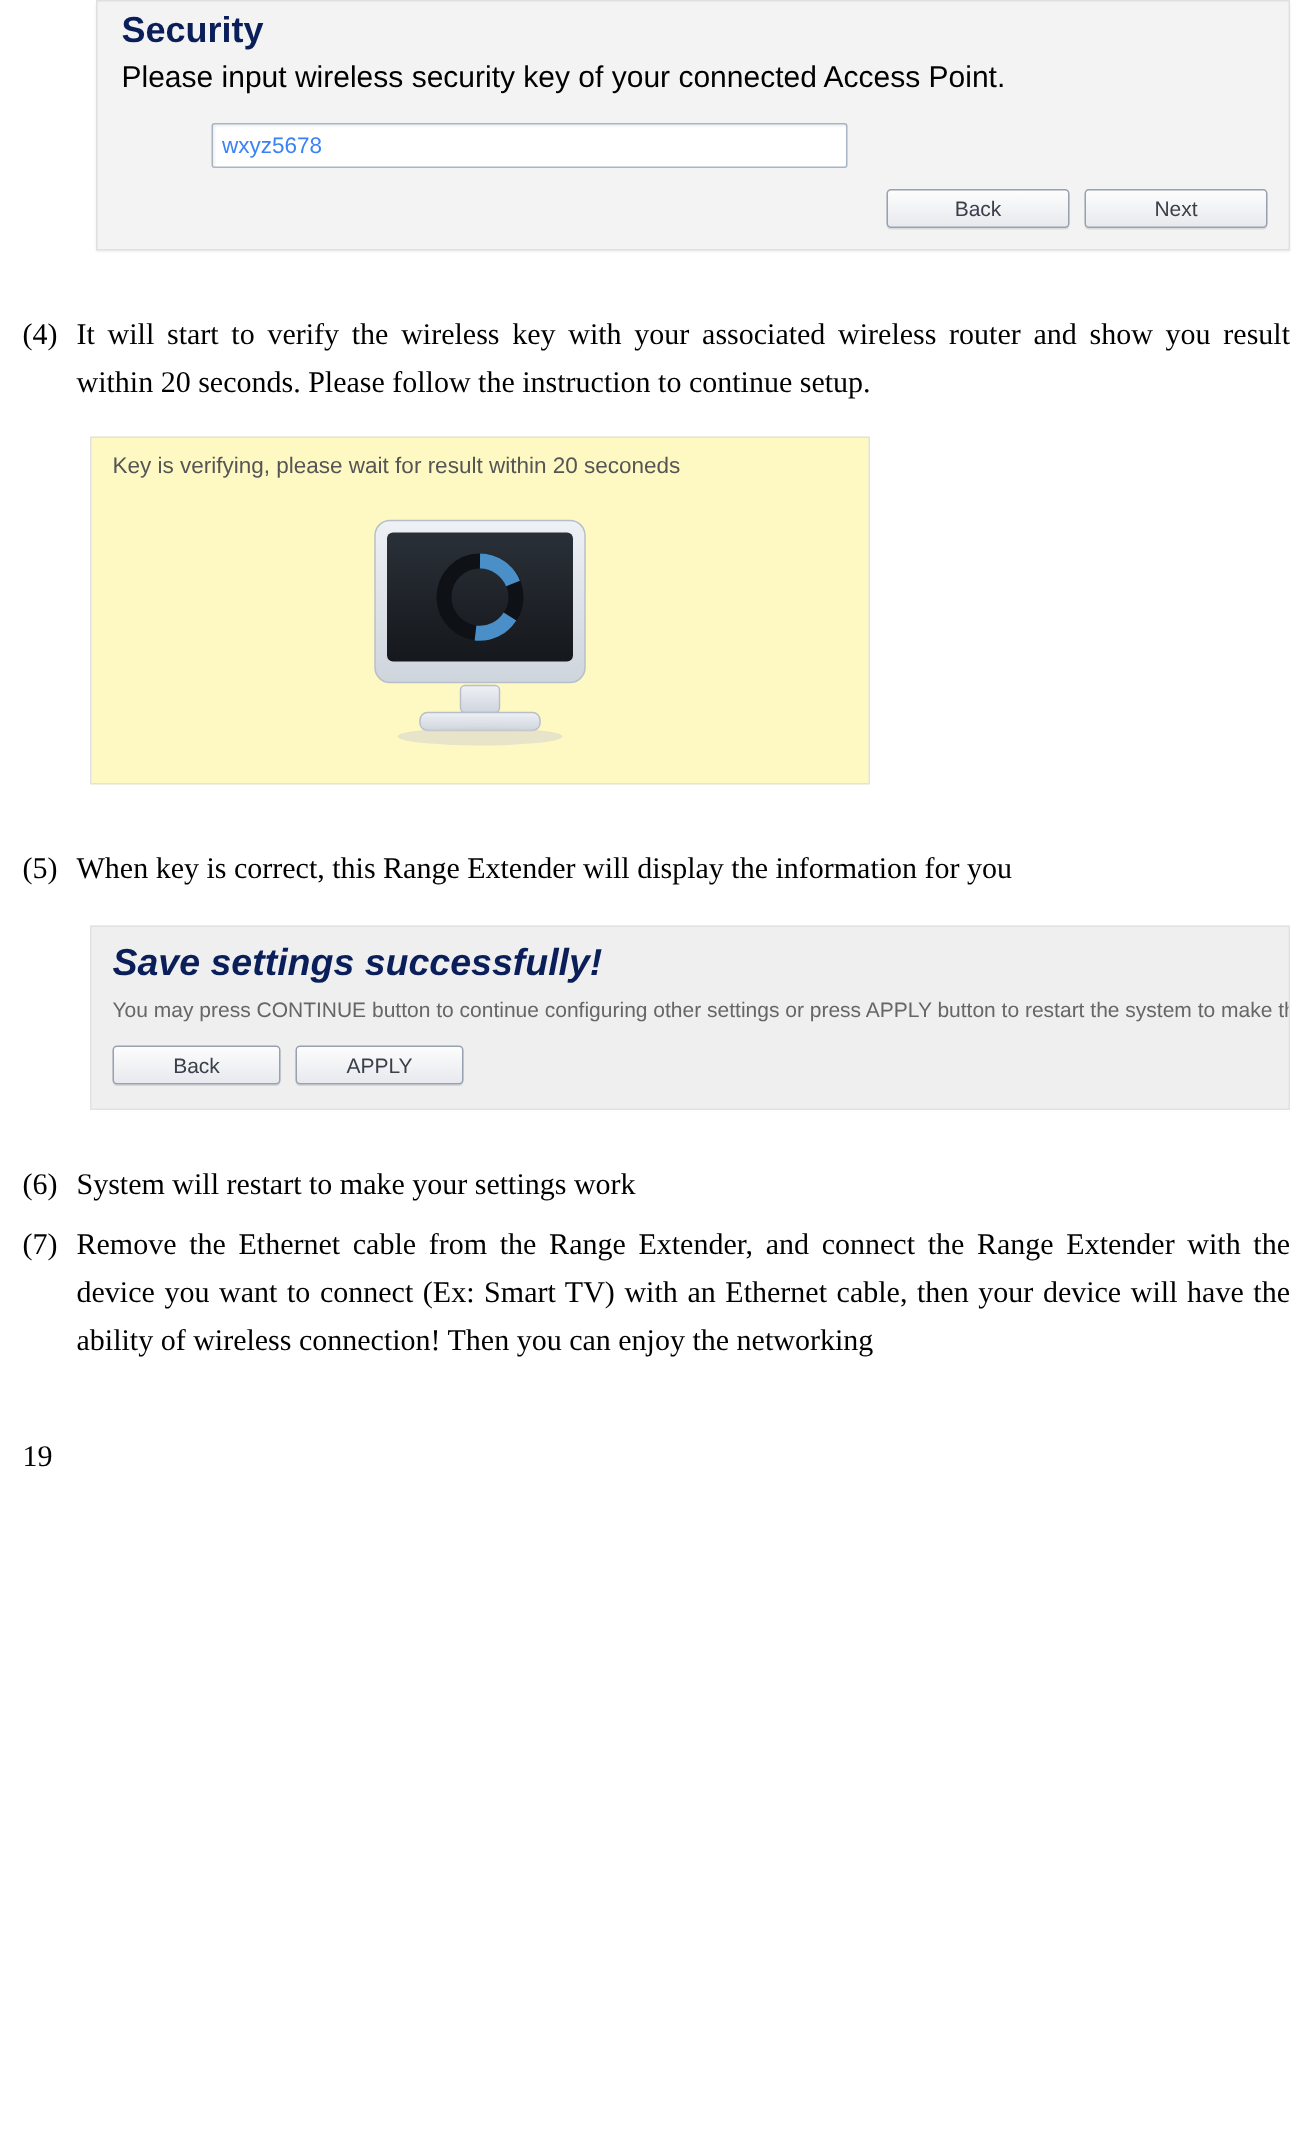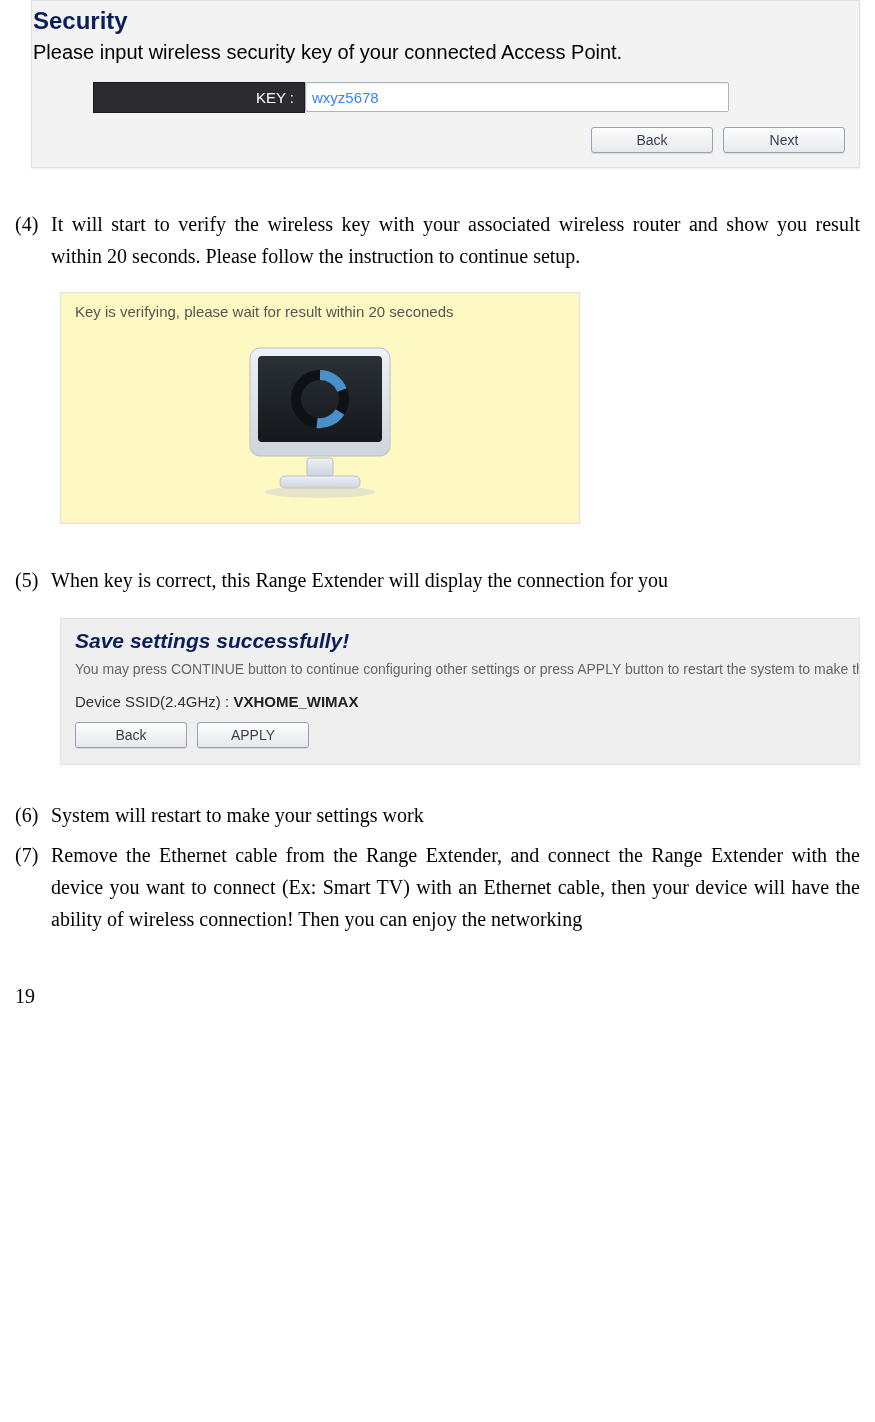--- a/index.html
+++ b/index.html
@@ -9,22 +9,22 @@
     margin: 0;
     padding: 0 15px 40px 15px;
     width: 875px;
     box-sizing: border-box;
     background: #fff;
   }
   .sans { font-family: Arial, Helvetica, sans-serif; }
   .panel {
     background: #f3f3f3;
     border: 1px solid #e0e0e0;
-    padding: 6px 14px 14px 1px;
-    margin-left: 16px;
+    padding: 6px 14px 14px 16px;
+    margin-left: 49px;
     margin-right: 0;
     box-shadow: 0 1px 2px rgba(0,0,0,0.08);
   }
   .panel-title {
     color: #0a1e5a;
     font-weight: bold;
     font-size: 24px;
     margin: 0 0 6px 0;
   }
   .panel-sub {
@@ -110,21 +110,21 @@
     background: #efefef;
     border: 1px solid #e2e2e2;
     margin: 22px 0 0 45px;
     padding: 10px 14px 16px 14px;
     overflow: hidden;
   }
   .save-title {
     color: #0a1e5a;
     font-weight: bold;
     font-style: italic;
-    font-size: 21px;
+    font-size: 25px;
     margin: 0 0 8px 0;
   }
   .save-sub {
     color: #666;
     font-size: 14px;
     margin: 0 0 16px 0;
     white-space: nowrap;
   }
   .info-line {
     font-size: 15px;
@@ -144,21 +144,20 @@
     margin-top: 50px;
   }
 </style>
 </head>
 <body>
 
 <div class="panel sans">
   <div class="panel-title">Security</div>
   <div class="panel-sub">Please input wireless security key of your connected Access Point.</div>
   <div class="key-row">
-    <div class="key-label-box">KEY :</div>
     <input class="key-input" type="text" value="wxyz5678" style="">
   </div>
   <div class="btn-row-right">
     <div class="btn">Back</div>
     <div class="btn">Next</div>
   </div>
 </div>
 
 <div class="list-item">
   <div class="list-num">(4)</div>
@@ -191,29 +190,26 @@
 
       <rect x="72" y="118" width="26" height="18" rx="3" fill="url(#mg)" stroke="#b8bfc8"></rect>
       <rect x="45" y="136" width="80" height="12" rx="5" fill="url(#mg)" stroke="#b8bfc8"></rect>
       <ellipse cx="85" cy="152" rx="55" ry="6" fill="#cfcfcf" opacity="0.5"></ellipse>
     </svg>
   </div>
 </div>
 
 <div class="list-item">
   <div class="list-num">(5)</div>
-  <div class="list-text">When key is correct, this Range Extender will display the connection for you</div>
+  <div class="list-text">When key is correct, this Range Extender will display the information for you</div>
 </div>
 
 <div class="save-panel sans">
   <div class="save-title">Save settings successfully!</div>
   <div class="save-sub">You may press CONTINUE button to continue configuring other settings or press APPLY button to restart the system to make the changes take effect.</div>
-  <div class="info-line">
-    <span>Device SSID(2.4GHz) : </span><span class="info-val">VXHOME_WIMAX</span>
-  </div>
   <div class="btn-row-left">
     <div class="btn btn-sm">Back</div>
     <div class="btn btn-sm">APPLY</div>
   </div>
 </div>
 
 <div class="list-item" style="margin-top:34px;">
   <div class="list-num">(6)</div>
   <div class="list-text">System will restart to make your settings work</div>
 </div>

